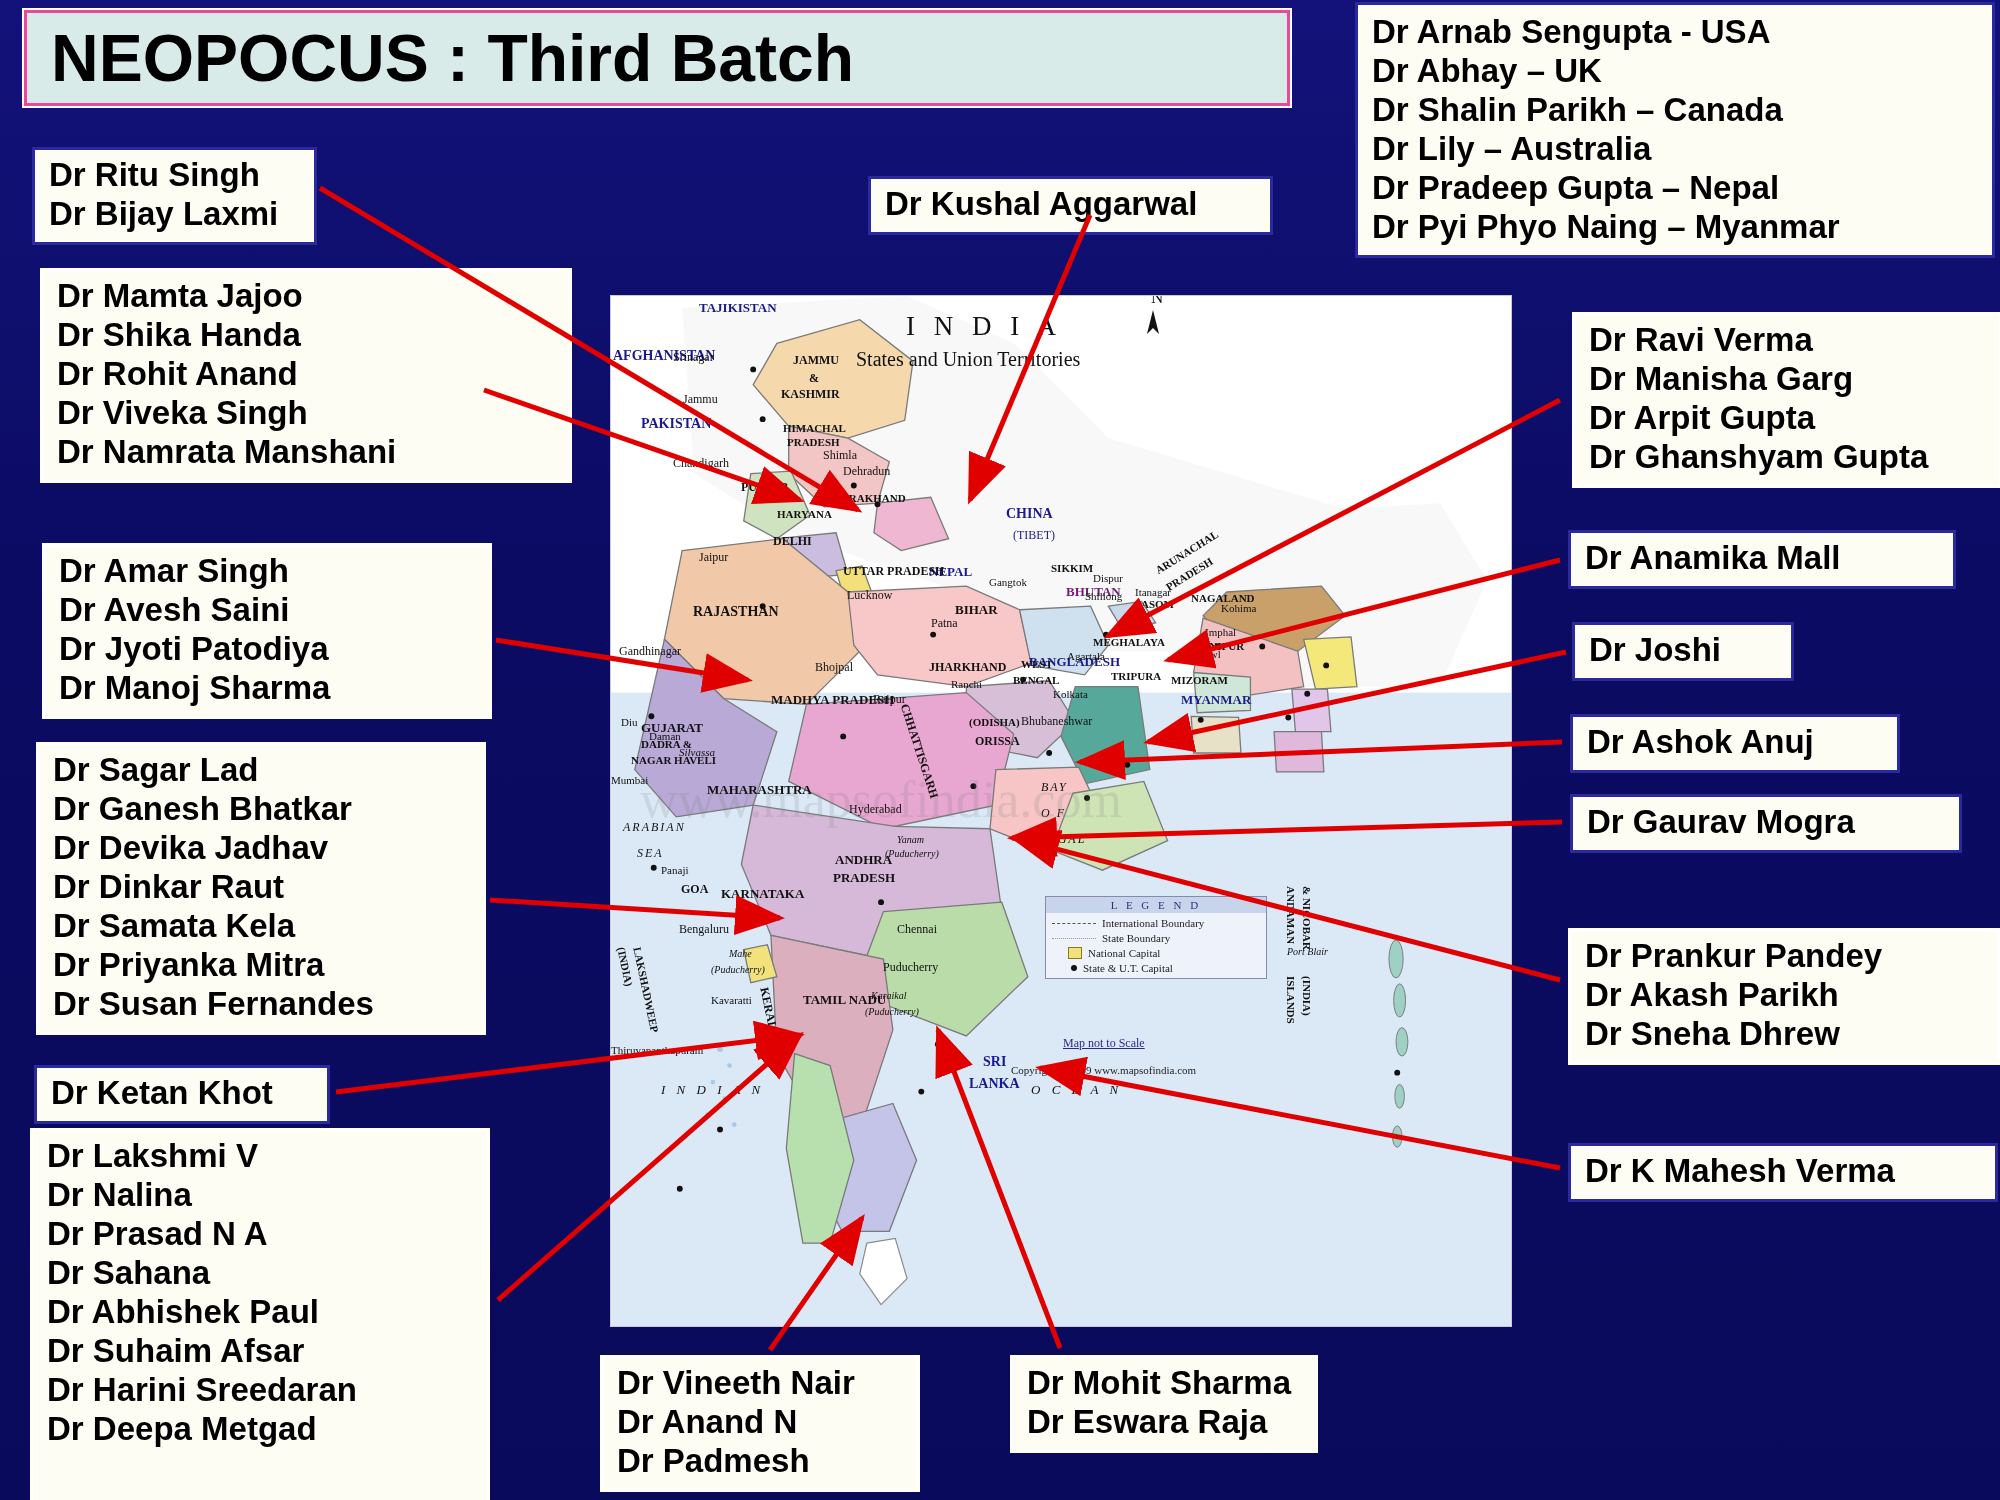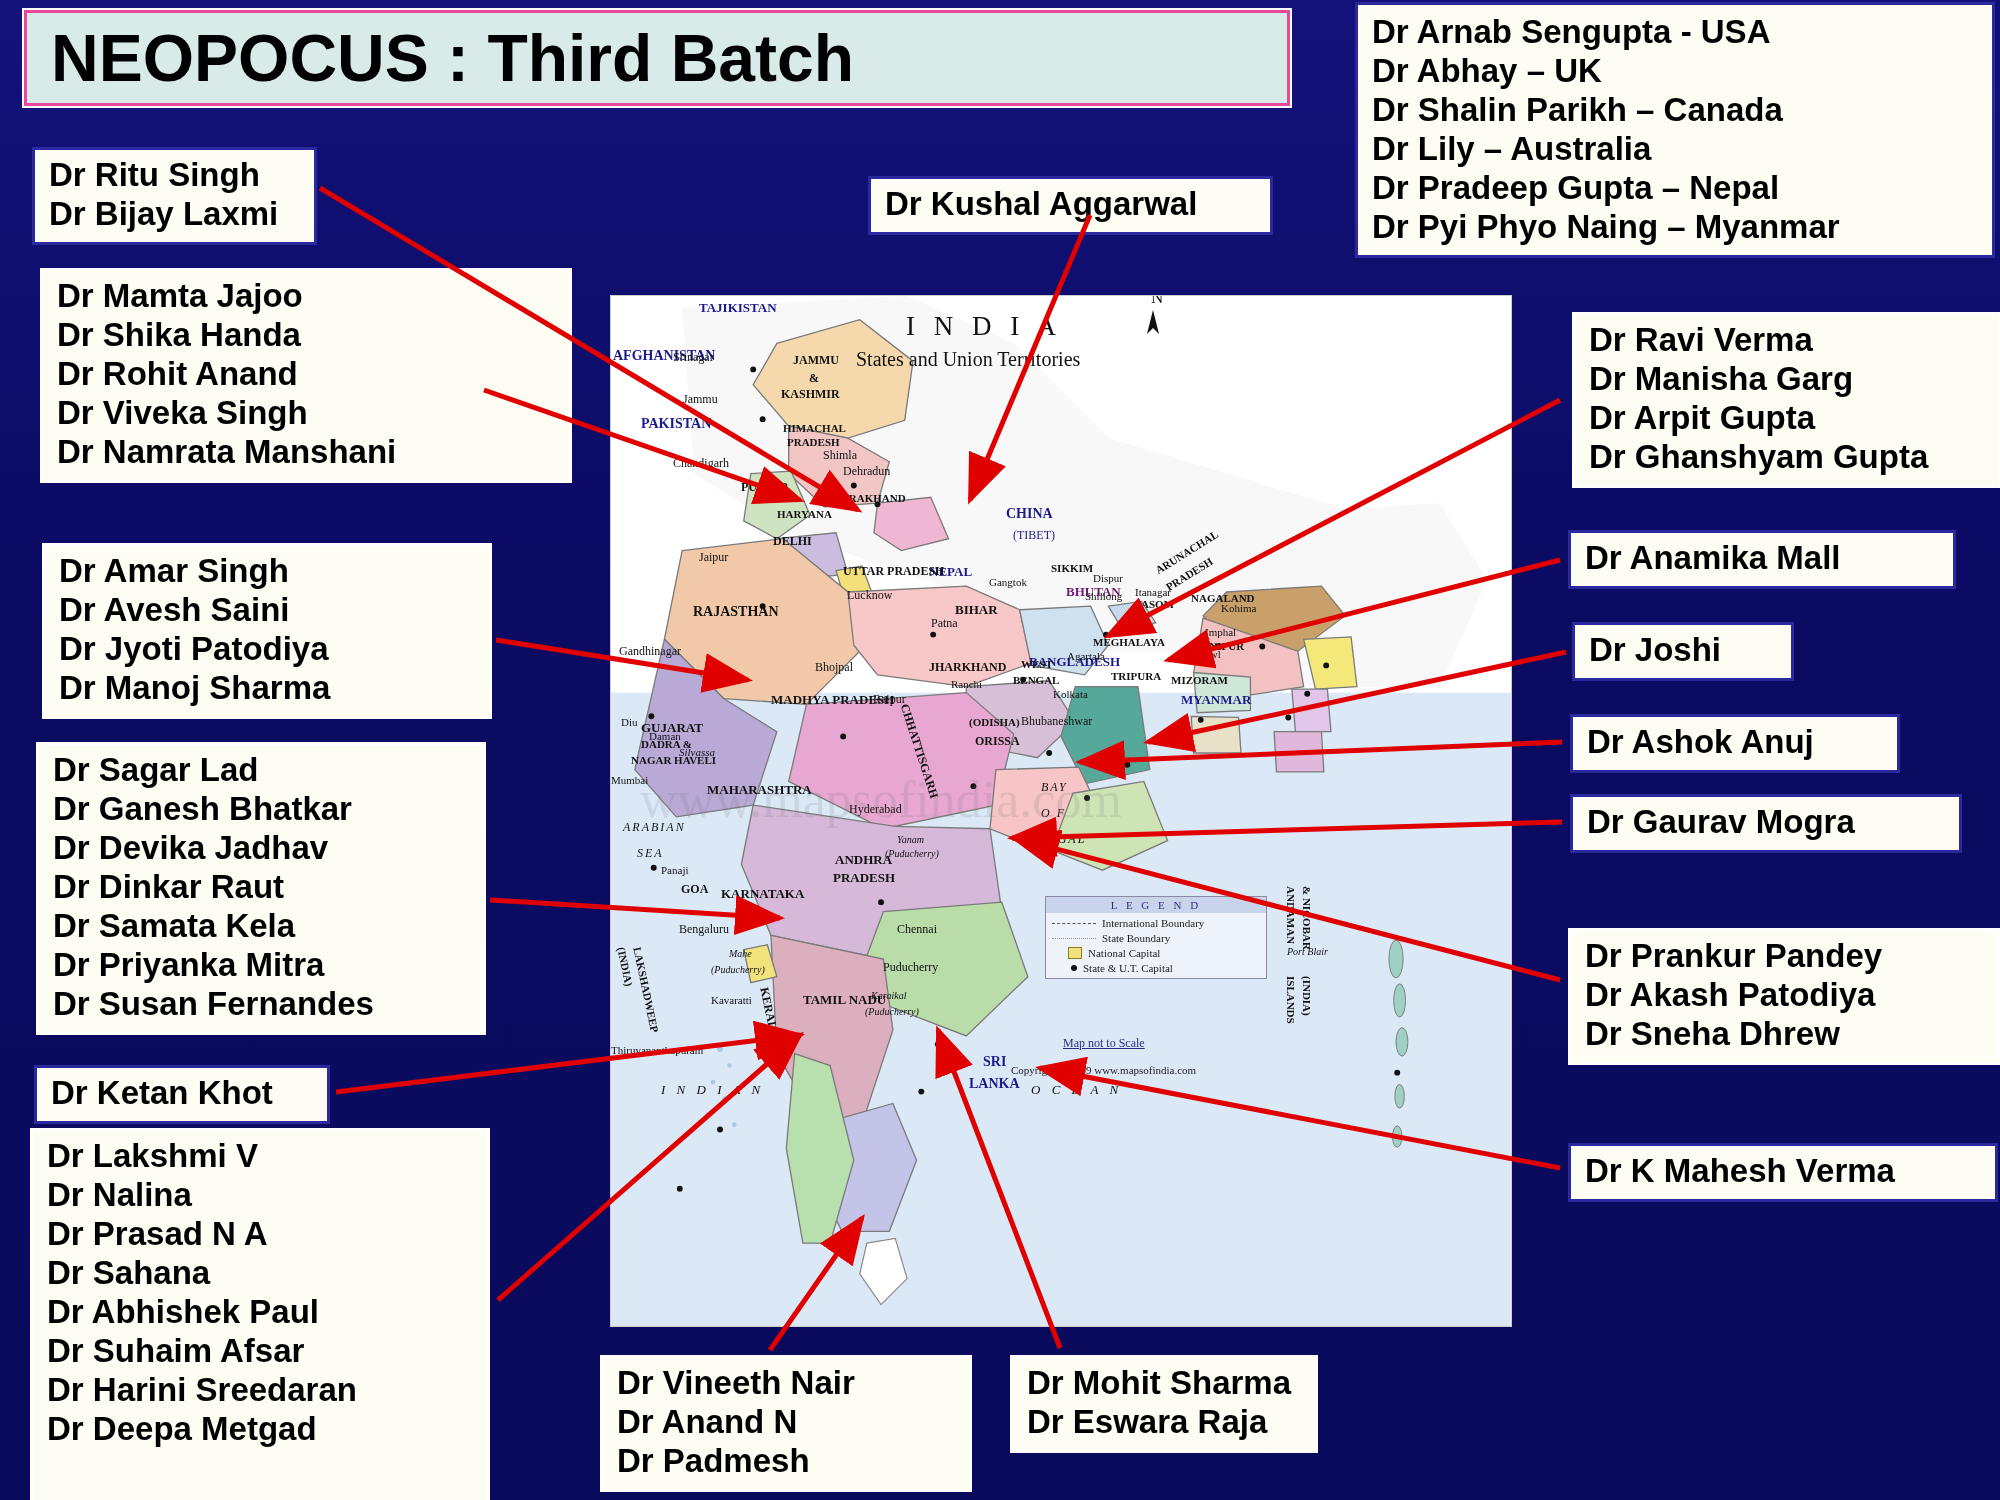--- a/index.html
+++ b/index.html
@@ -153,29 +153,29 @@
 <div class="nbox fs33" style="left:1570px;top:714px;width:330px;">
   <span class="ln">Dr Ashok Anuj</span>
 </div>
 
 <div class="nbox fs33" style="left:1570px;top:794px;width:392px;">
   <span class="ln">Dr Gaurav Mogra</span>
 </div>
 
 <div class="nbox fs33 plain" style="left:1568px;top:928px;width:432px;">
   <span class="ln">Dr Prankur Pandey</span>
-  <span class="ln">Dr Akash Patodiya</span>
+  <span class="ln">Dr Akash Parikh</span>
   <span class="ln">Dr Sneha Dhrew</span>
 </div>
 
 <div class="nbox fs33" style="left:1568px;top:1143px;width:430px;">
   <span class="ln">Dr K Mahesh Verma</span>
 </div>
 
-<div class="nbox fs33 plain" style="left:600px;top:1355px;width:372px;">
+<div class="nbox fs33 plain" style="left:600px;top:1355px;width:320px;">
   <span class="ln">Dr Vineeth Nair</span>
   <span class="ln">Dr Anand N</span>
   <span class="ln">Dr Padmesh</span>
 </div>
 
 <div class="nbox fs33 plain" style="left:1010px;top:1355px;width:308px;">
   <span class="ln">Dr Mohit Sharma</span>
   <span class="ln">Dr Eswara Raja</span>
 </div>
 

